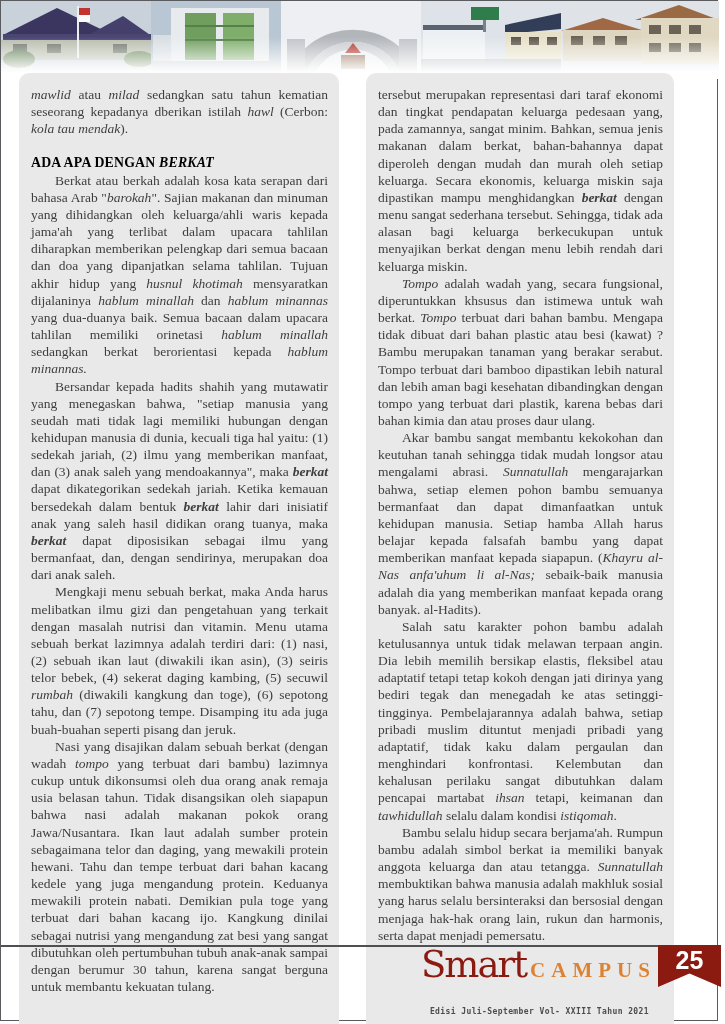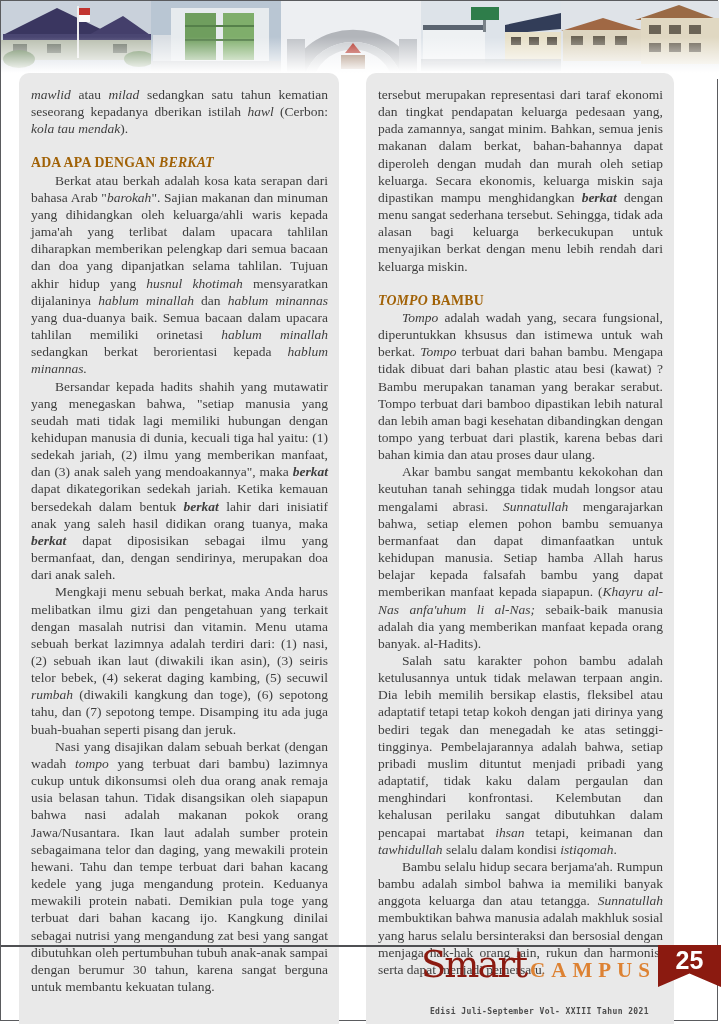--- a/index.html
+++ b/index.html
@@ -29,21 +29,21 @@
     padding:13px 11px 10px 12px;overflow:hidden;
     font-size:13.5px;line-height:17.15px;color:var(--body-text);
     text-align:justify;
   }
   .panel-left{width:320px;margin-right:27px;}
   .panel-right{width:308px;}
   .panel p{margin:0;}
   .panel .ind{text-indent:24px;}
   .sec-head{
     margin:17px 0 0 0;font-weight:normal;font-size:13.8px;line-height:17.15px;
-    color:#a16207;letter-spacing:.2px;text-align:left;
+    color:#000000;letter-spacing:.2px;text-align:left;
   }
   .it{font-style:italic;}
   .bd{font-weight:bold;}
   
   .footer-divider{position:absolute;left:0;top:944px;width:718px;height:2px;background:#4f5053;}
   .footer-logo{position:absolute;left:420px;top:947px;width:228px;text-align:right;}
   .brand-line{white-space:nowrap;line-height:34px;}
   .brand-smart{
     font-family:"DejaVu Serif",serif;font-weight:normal;font-size:37px;
     letter-spacing:-2px;color:var(--brand-maroon);
@@ -148,25 +148,24 @@
       <h3 class="sec-head"><span class="bd">ADA APA DENGAN </span><span class="it bd">BERKAT</span></h3>
       <p class="ind"><span>Berkat atau berkah adalah kosa kata serapan dari bahasa Arab "</span><span class="it">barokah</span><span>". Sajian makanan dan minuman yang dihidangkan oleh keluarga/ahli waris kepada jama'ah yang terlibat dalam upacara tahlilan diharapkan memberikan pelengkap dari semua bacaan dan doa yang dipanjatkan selama tahlilan. Tujuan akhir hidup yang </span><span class="it">husnul khotimah</span><span> mensyaratkan dijalaninya </span><span class="it">hablum minallah</span><span> dan </span><span class="it">hablum minannas</span><span> yang dua-duanya baik. Semua bacaan dalam upacara tahlilan memiliki orinetasi </span><span class="it">hablum minallah</span><span> sedangkan berkat berorientasi kepada </span><span class="it">hablum minannas.</span></p>
       <p class="ind"><span>Bersandar kepada hadits shahih yang mutawatir yang menegaskan bahwa, "setiap manusia yang seudah mati tidak lagi memiliki hubungan dengan kehidupan manusia di dunia, kecuali tiga hal yaitu: (1) sedekah jariah, (2) ilmu yang memberikan manfaat, dan (3) anak saleh yang mendoakannya", maka </span><span class="it bd">berkat</span><span>  dapat dikategorikan sedekah jariah. Ketika kemauan  bersedekah dalam bentuk </span><span class="it bd">berkat</span><span>  lahir dari inisiatif anak yang saleh hasil didikan orang tuanya, maka </span><span class="it bd">berkat</span><span>  dapat diposisikan sebagai ilmu yang bermanfaat, dan, dengan sendirinya, merupakan doa dari anak saleh.</span></p>
       <p class="ind"><span>Mengkaji menu sebuah berkat, maka Anda harus melibatkan ilmu gizi dan pengetahuan yang terkait dengan masalah nutrisi dan vitamin. Menu utama sebuah berkat lazimnya adalah terdiri dari: (1) nasi, (2) sebuah ikan laut (diwakili ikan asin), (3) seiris telor bebek, (4) sekerat daging kambing,  (5) secuwil </span><span class="it">rumbah</span><span> (diwakili kangkung dan toge), (6) sepotong tahu, dan (7) sepotong tempe. Disamping itu ada juga buah-buahan seperti pisang dan jeruk.</span></p>
       <p class="ind"><span>Nasi yang disajikan dalam sebuah berkat (dengan wadah </span><span class="it">tompo</span><span> yang terbuat dari bambu) lazimnya  cukup untuk dikonsumsi oleh dua orang anak remaja usia belasan tahun. Tidak disangsikan oleh siapapun bahwa  nasi adalah makanan pokok orang Jawa/Nusantara. Ikan laut adalah sumber protein sebagaimana telor dan daging, yang mewakili protein hewani.  Tahu dan tempe terbuat dari bahan kacang kedele yang juga mengandung protein. Keduanya  mewakili protein nabati. Demikian pula toge yang terbuat dari bahan kacang ijo. Kangkung dinilai sebagai nutrisi yang mengandung zat besi yang sangat dibutuhkan oleh pertumbuhan tubuh anak-anak sampai dengan berumur 30 tahun, karena sangat berguna untuk membantu kekuatan tulang.</span></p>
 
     </div>
 
     <div class="panel panel-right">
       <p><span>tersebut merupakan representasi dari  taraf ekonomi dan tingkat pendapatan keluarga pedesaan yang, pada zamannya, sangat minim. Bahkan, semua jenis makanan dalam berkat, bahan-bahannya dapat diperoleh dengan mudah dan murah oleh setiap keluarga. Secara ekonomis, keluarga miskin saja dipastikan mampu menghidangkan </span><span class="it bd">berkat</span><span> dengan menu sangat sederhana tersebut. Sehingga, tidak ada alasan bagi keluarga berkecukupan untuk menyajikan berkat dengan menu lebih rendah dari keluarga miskin.</span></p>
-      <h3 class="sec-head"><span class="it bd">TOMPO</span><span class="bd"> BAMBU</span></h3>
       <p class="ind"><span class="it">Tompo</span><span> adalah wadah yang, secara fungsional, diperuntukkan khsusus dan istimewa untuk wah berkat. </span><span class="it">Tompo</span><span>  terbuat dari bahan bambu. Mengapa tidak dibuat dari bahan plastic atau besi (kawat) ? Bambu merupakan tanaman yang berakar serabut.  Tompo terbuat dari bamboo dipastikan lebih natural dan lebih aman bagi kesehatan dibandingkan dengan tompo yang terbuat dari plastik, karena bebas dari bahan kimia dan atau proses daur ulang.</span></p>
       <p class="ind"><span>Akar bambu sangat  membantu kekokohan dan keutuhan tanah  sehingga tidak mudah longsor atau mengalami abrasi. </span><span class="it">Sunnatullah</span><span>  mengarajarkan bahwa, setiap elemen pohon bambu semuanya bermanfaat dan dapat dimanfaatkan untuk kehidupan manusia. Setiap hamba Allah harus belajar kepada falsafah bambu  yang dapat memberikan manfaat kepada siapapun. (</span><span class="it">Khayru al-Nas  anfa'uhum li al-Nas;</span><span> sebaik-baik manusia adalah dia yang memberikan manfaat kepada orang banyak. al-Hadits).</span></p>
       <p class="ind"><span>Salah satu karakter pohon bambu adalah ketulusannya untuk tidak melawan terpaan angin. Dia lebih memilih bersikap elastis, fleksibel atau adaptatif tetapi tetap kokoh dengan jati dirinya yang bediri tegak dan menegadah ke atas setinggi-tingginya. Pembelajarannya adalah bahwa, setiap pribadi muslim dituntut menjadi pribadi yang adaptatif, tidak kaku dalam pergaulan  dan menghindari konfrontasi. Kelembutan dan kehalusan perilaku sangat dibutuhkan dalam pencapai martabat  </span><span class="it">ihsan</span><span> tetapi, keimanan dan </span><span class="it">tawhidullah</span><span> selalu dalam kondisi </span><span class="it">istiqomah</span><span>.</span></p>
-      <p class="ind"><span>Bambu selalu hidup secara berjama'ah. Rumpun bambu adalah simbol bahwa ia memiliki banyak anggota keluarga dan atau tetangga. </span><span class="it">Sunnatullah</span><span>  membuktikan bahwa manusia adalah makhluk sosial yang harus selalu bersinteraksi dan bersosial dengan menjaga hak-hak orang lain, rukun dan harmonis, serta  dapat menjadi pemersatu.</span></p>
+      <p class="ind"><span>Bambu selalu hidup secara berjama'ah. Rumpun bambu adalah simbol berkat ia memiliki banyak anggota keluarga dan atau tetangga. </span><span class="it">Sunnatullah</span><span>  membuktikan bahwa manusia adalah makhluk sosial yang harus selalu bersinteraksi dan bersosial dengan menjaga hak-hak orang lain, rukun dan harmonis, serta  dapat menjadi pemersatu.</span></p>
     </div>
 
   </div>
 
   <div class="footer-divider"></div>
 
   <div class="footer-logo">
     <div class="brand-line">
       <span class="brand-smart">Smart</span><span class="brand-campus">CAMPUS</span>
     </div>

